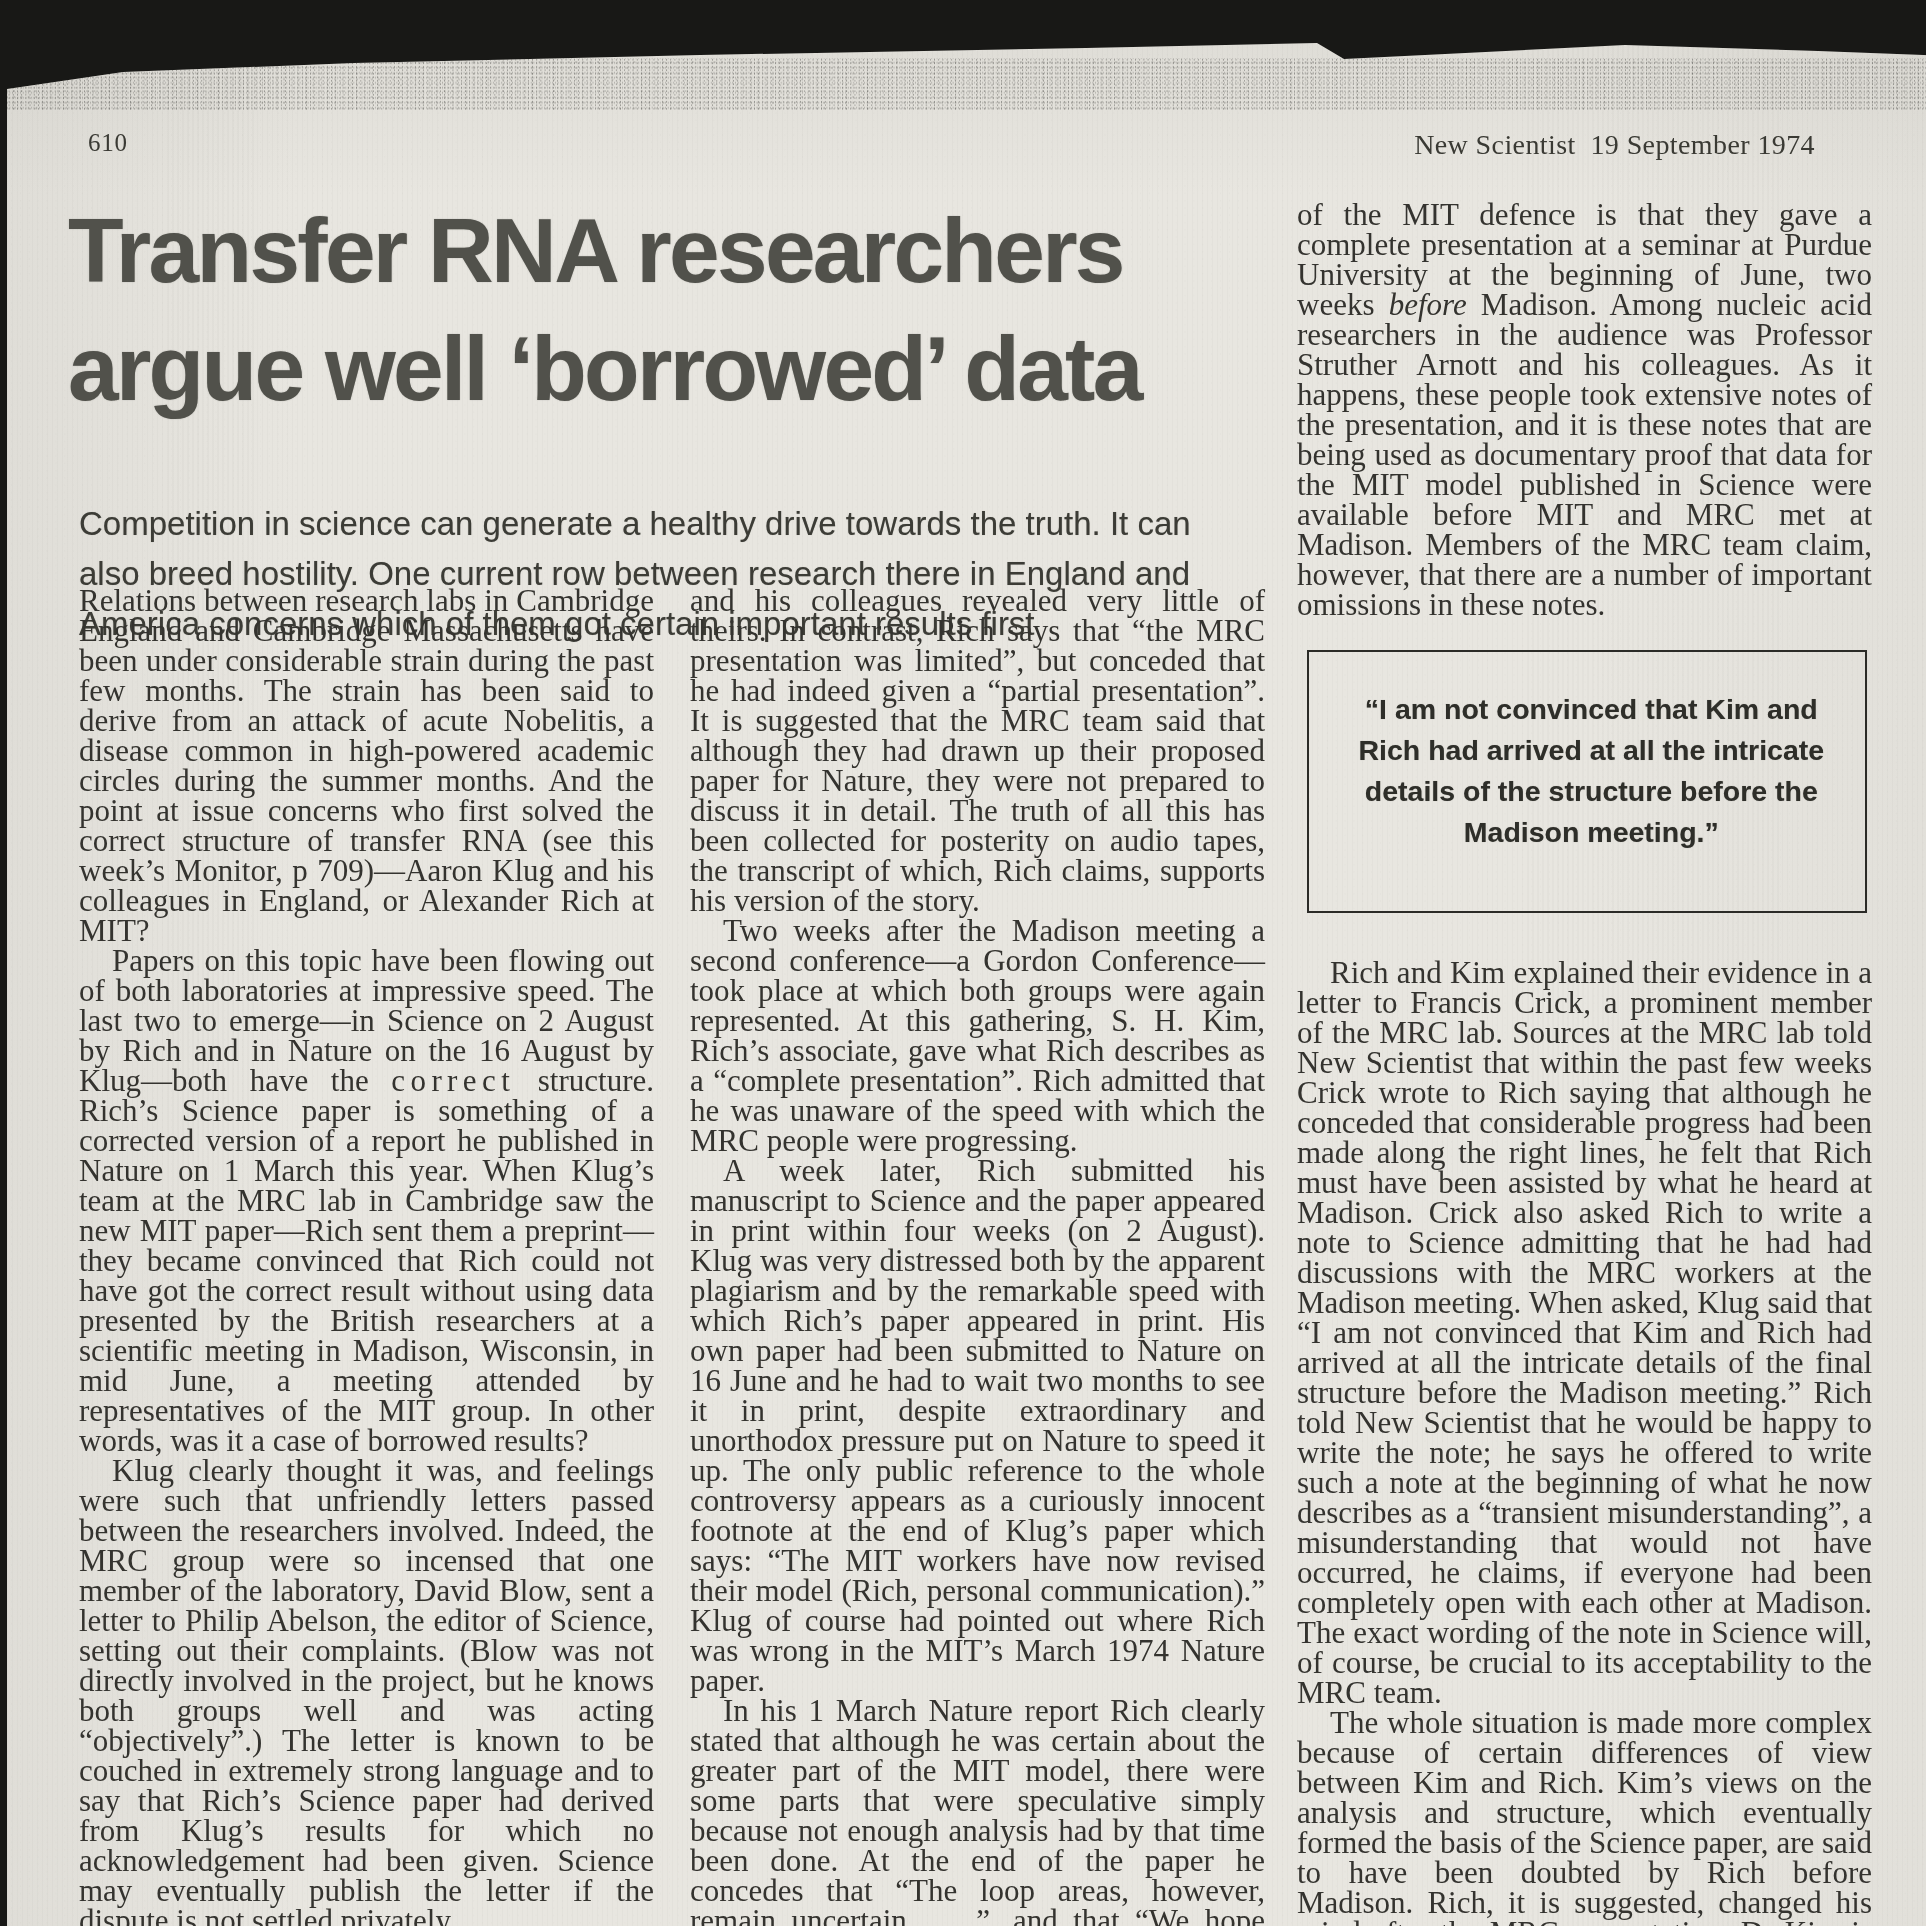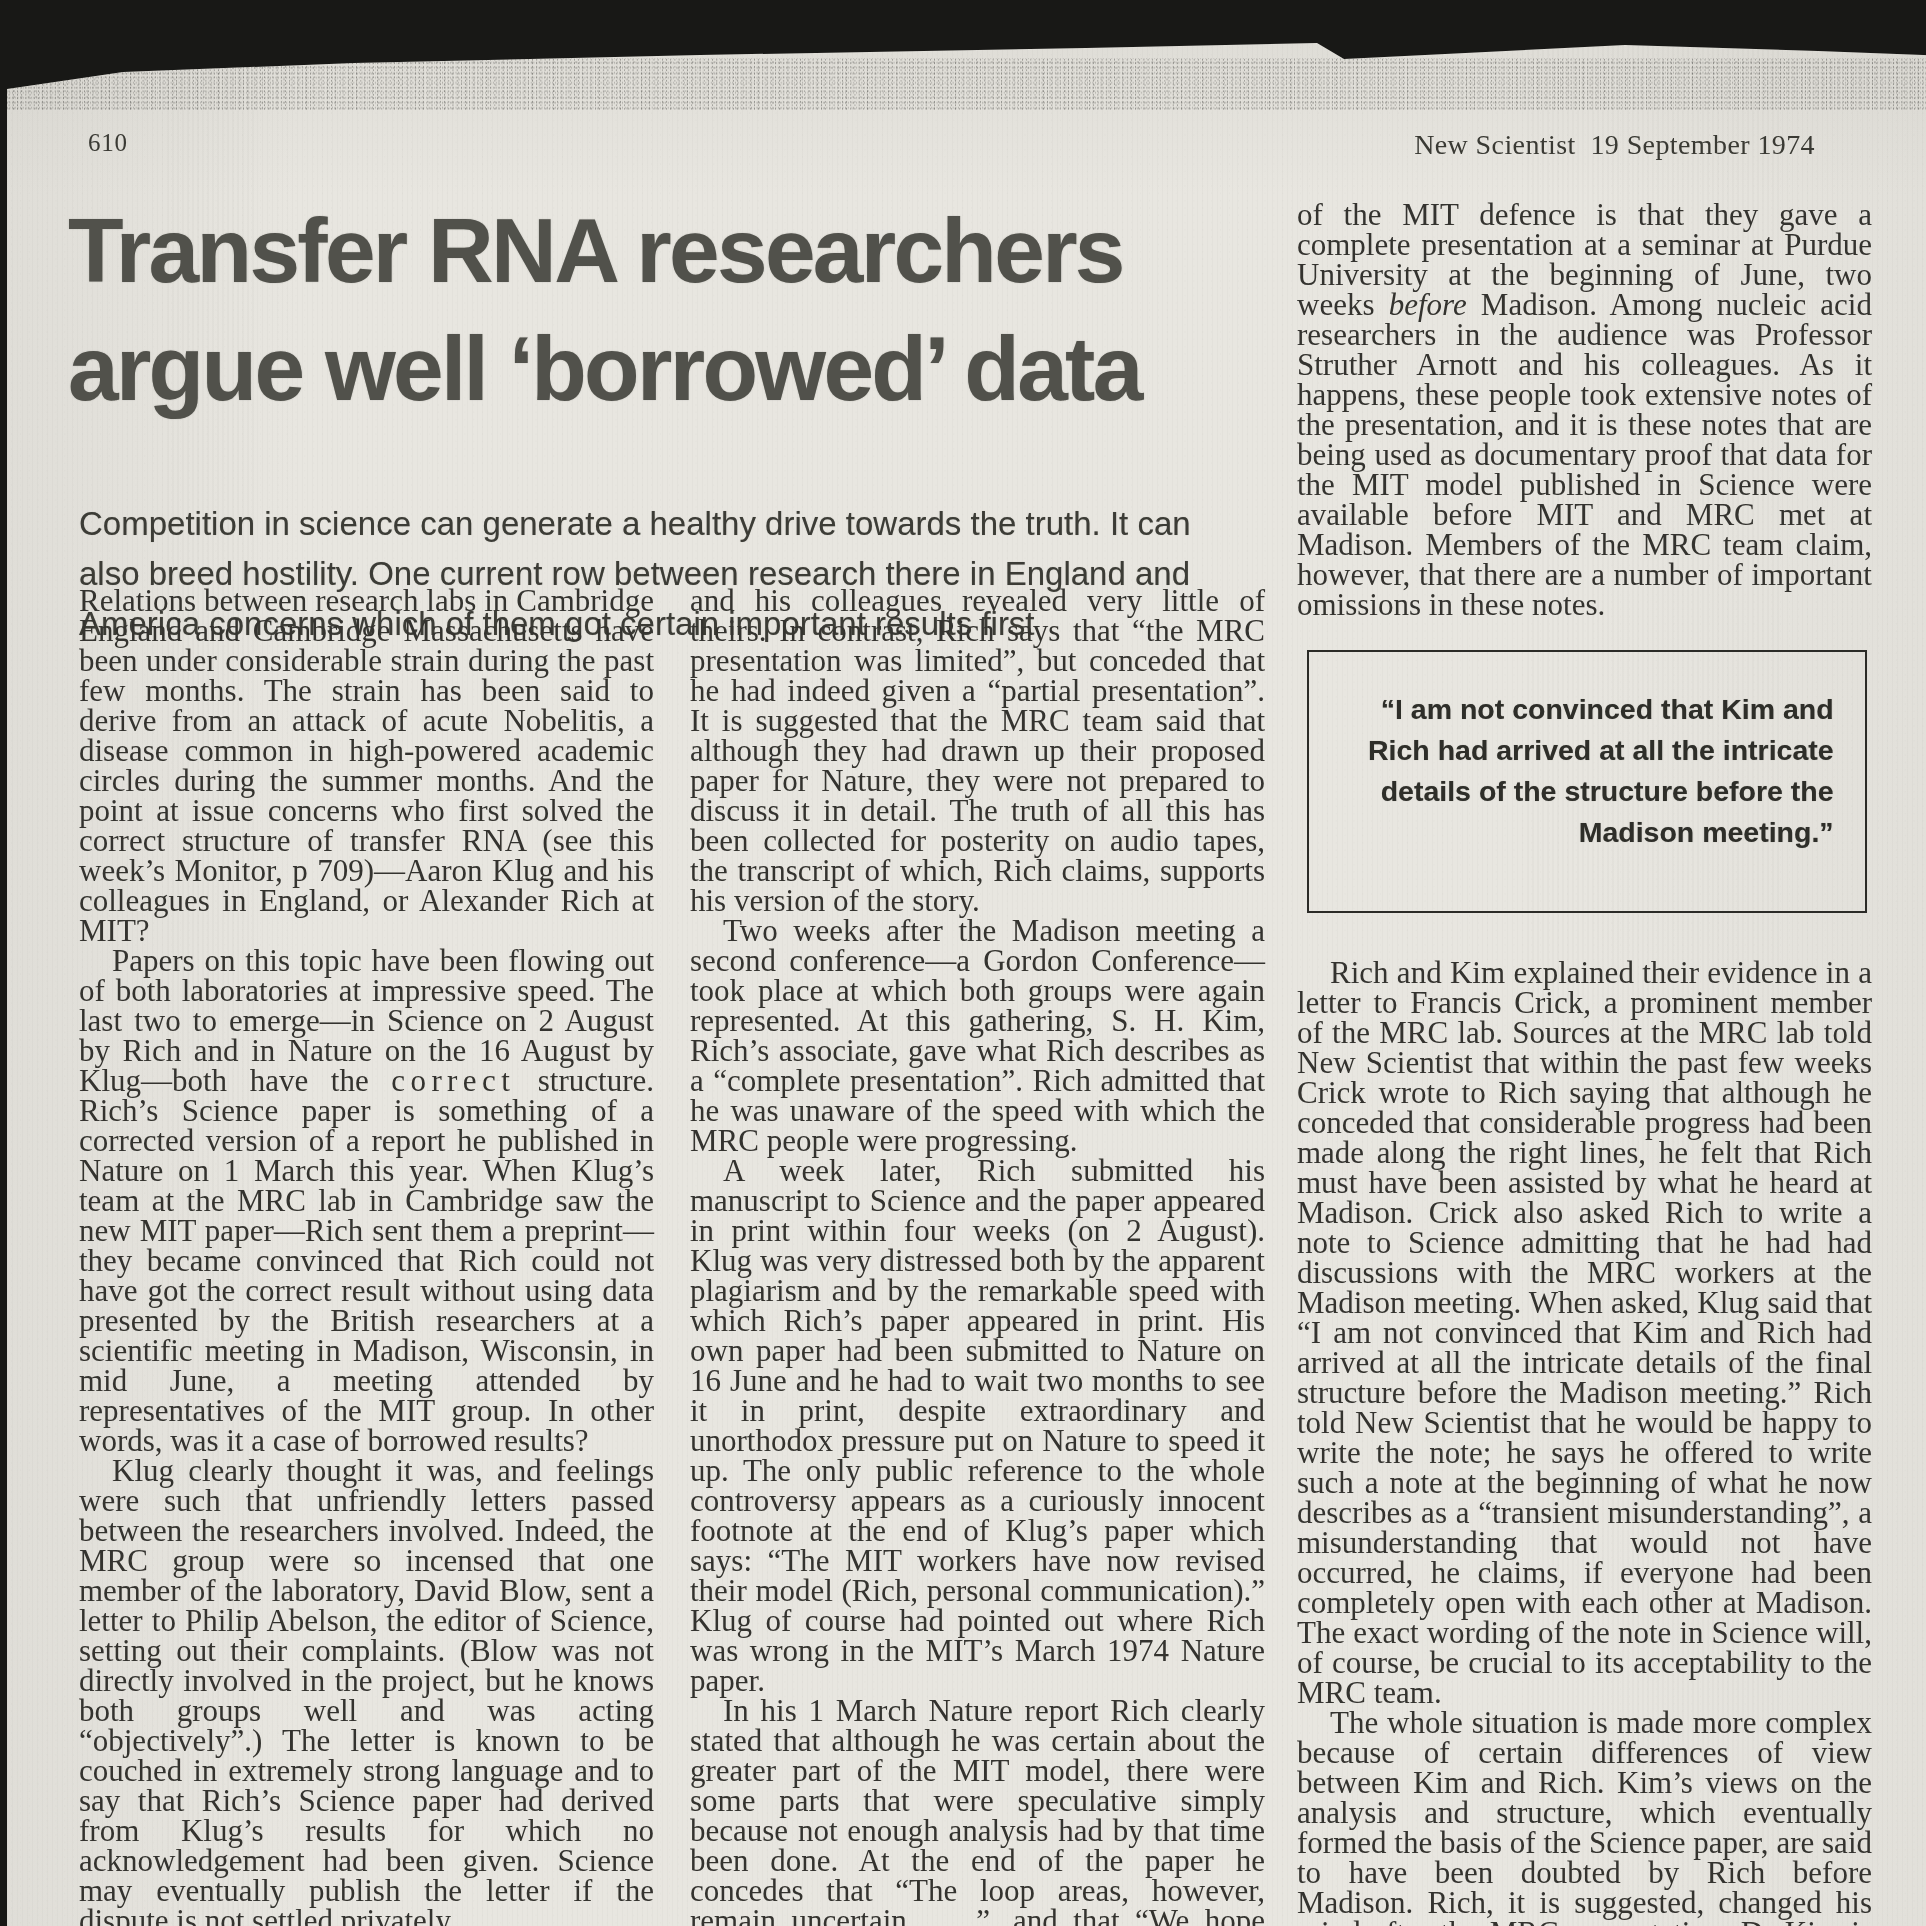--- a/index.html
+++ b/index.html
@@ -62,21 +62,21 @@
   #col2{left:690px;top:586px;}
   #col3{left:1297px;top:200px;}
   .col p{margin:0;font-size:31px;line-height:30px;color:#34332f;}
   .col p.ind{text-indent:33px;}
   .spaced{letter-spacing:5.4px;}
   .ital{font-style:italic;}
   .pq{
     border:2.3px solid #2b2b27;
     margin:30px 5.4px 45px 10px;
     padding:37px 31px 58px 40px;
-    text-align:right;
+    text-align:center;
   }
   .pq p{
     font-family:"Liberation Sans",sans-serif;font-weight:bold;
     font-size:28.5px;line-height:41px;color:#2e2e29;margin:0;
     text-shadow:0 0 0.8px rgba(70,70,64,0.4);
   }
 </style>
 </head>
 <body>
 

